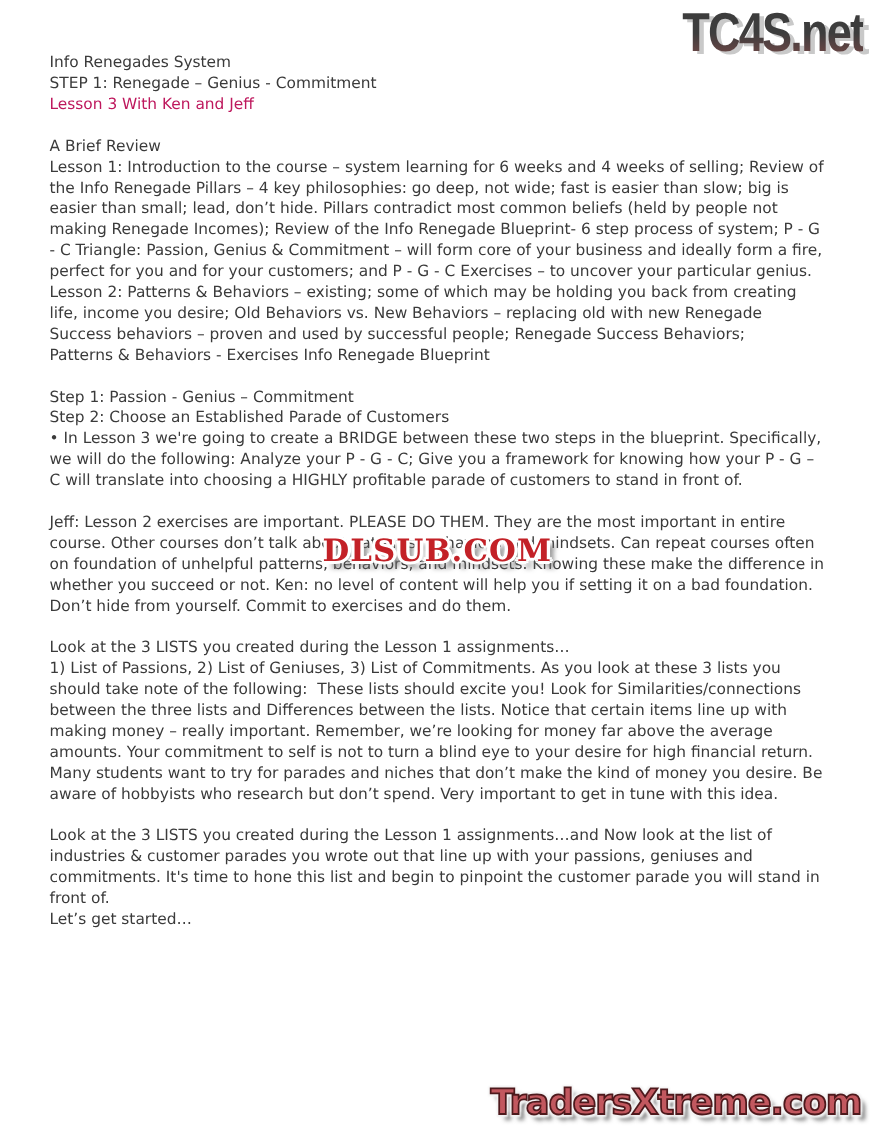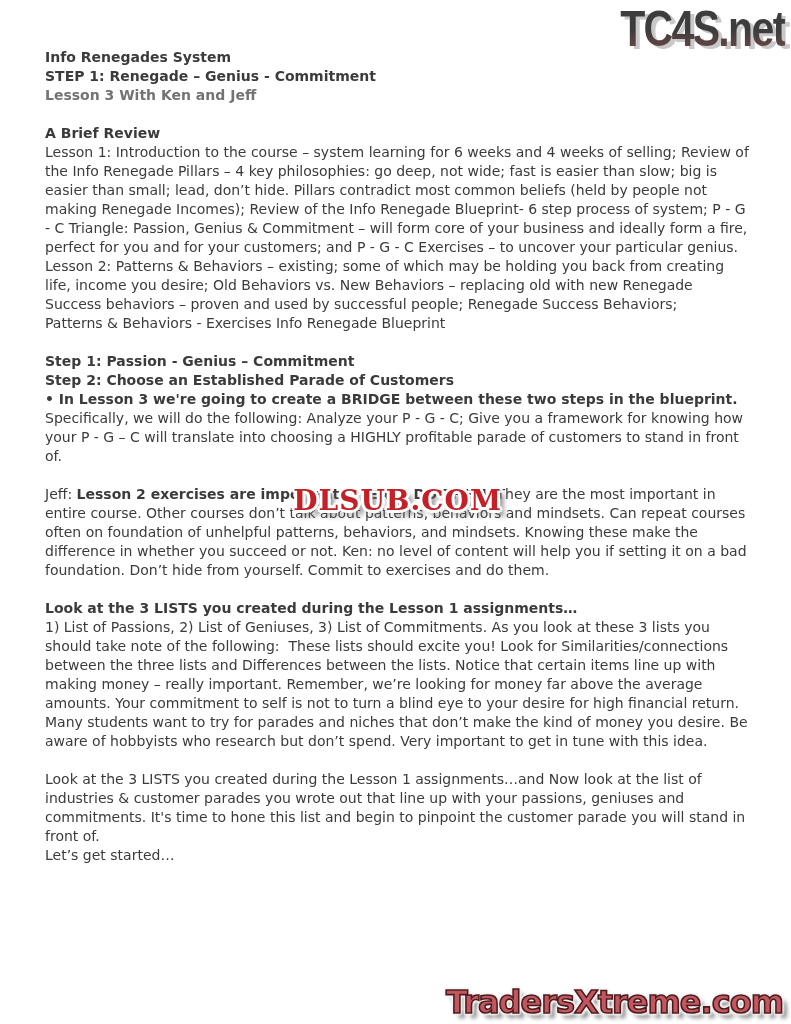--- a/index.html
+++ b/index.html
@@ -15,21 +15,21 @@
   
   .doc {
     position:absolute;
     left:45px; top:48px;
     width:707px;
     font-size:14px;
     line-height:19px;
     color:#3b3b3b;
   }
   .block { margin:0; white-space:pre-wrap; }
-  .b { font-weight:bold; }
+  .b { font-weight:normal; }
   .spacer { height:19px; }
 
   
   .tc4s {
     position:absolute;
     top:4px; right:6px;
     font-family:"Liberation Sans","DejaVu Sans",sans-serif;
     font-weight:bold;
     font-size:50px;
     letter-spacing:-2px;
@@ -100,21 +100,21 @@
 
 <div class="page">
 
   <div class="tc4s">
     <span class="shadow-layer" aria-hidden="true" style="color: rgb(201, 201, 201);">TC4S.net</span><span class="fill-layer">TC4S.net</span>
   </div>
 
   <div class="doc" style="color: rgb(59, 59, 59);">
       <p class="block"><span class="b">Info Renegades System</span></p>
       <p class="block"><span class="b">STEP 1: Renegade – Genius - Commitment</span></p>
-      <p class="block"><span class="b" style="color: #737373;">Lesson 3 With Ken and Jeff</span></p>
+      <p class="block"><span class="b" style="color: #be185d;">Lesson 3 With Ken and Jeff</span></p>
       <div class="spacer"></div>
       <p class="block"><span class="b">A Brief Review</span></p>
       <p class="block"><span>Lesson 1: Introduction to the course – system learning for 6 weeks and 4 weeks of selling; Review of the Info Renegade Pillars – 4 key philosophies: go deep, not wide; fast is easier than slow; big is easier than small; lead, don’t hide. Pillars contradict most common beliefs (held by people not making Renegade Incomes); Review of the Info Renegade Blueprint- 6 step process of system; P - G - C Triangle: Passion, Genius &amp; Commitment – will form core of your business and ideally form a fire, perfect for you and for your customers; and P - G - C Exercises – to uncover your particular genius. Lesson 2: Patterns &amp; Behaviors – existing; some of which may be holding you back from creating life, income you desire; Old Behaviors vs. New Behaviors – replacing old with new Renegade Success behaviors – proven and used by successful people; Renegade Success Behaviors;</span></p>
       <p class="block"><span>Patterns &amp; Behaviors - Exercises Info Renegade Blueprint</span></p>
       <div class="spacer"></div>
       <p class="block"><span class="b">Step 1: Passion - Genius – Commitment</span></p>
       <p class="block"><span class="b">Step 2: Choose an Established Parade of Customers</span></p>
       <p class="block"><span class="b">• In Lesson 3 we're going to create a BRIDGE between these two steps in the blueprint.</span><span> Specifically, we will do the following: Analyze your P - G - C; Give you a framework for knowing how your P - G – C will translate into choosing a HIGHLY profitable parade of customers to stand in front of.</span></p>
       <div class="spacer"></div>
       <p class="block"><span>Jeff: </span><span class="b">Lesson 2 exercises are important. PLEASE DO THEM.</span><span> They are the most important in entire course. Other courses don’t talk about patterns, behaviors and mindsets. Can repeat courses often on foundation of unhelpful patterns, behaviors, and mindsets. Knowing these make the difference in whether you succeed or not. Ken: no level of content will help you if setting it on a bad foundation. Don’t hide from yourself. Commit to exercises and do them.</span></p>

